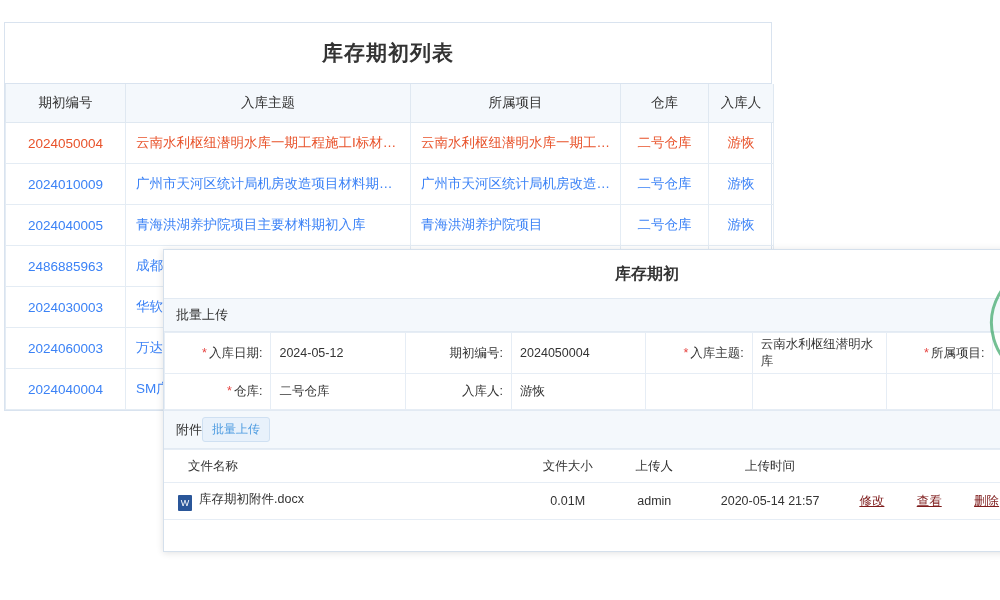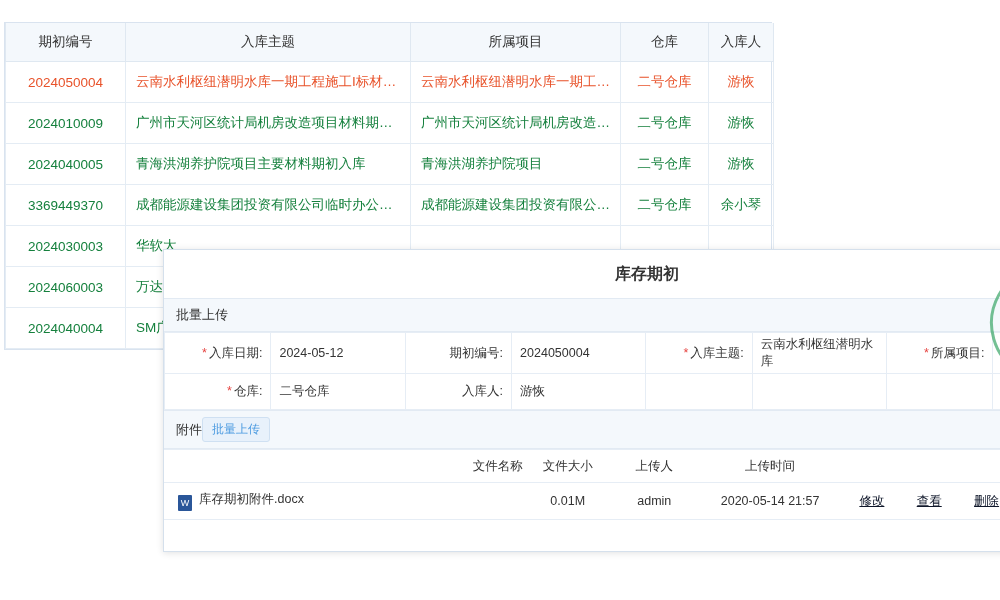--- a/index.html
+++ b/index.html
@@ -48,21 +48,21 @@
     border: 1px solid #dfe8f1;
     border-top: none;
     text-align: center;
     padding: 0 4px;
   }
 
   table.list-table td {
     border: 1px solid #e4ecf4;
     height: 40px;
     font-size: 13.5px;
-    color: #15803d;
+    color: #3b82f6;
     padding: 0 10px;
     white-space: nowrap;
     overflow: hidden;
     text-overflow: ellipsis;
   }
 
   td.code-cell { text-align: center; }
   td.center-cell { text-align: center; }
   .row-selected td { color: #e8522a !important; }
 
@@ -151,21 +151,21 @@
     font-size: 12.5px;
     font-weight: normal;
     color: #333;
     height: 30px;
     border: 1px solid #e6edf5;
     border-left: none;
     border-right: none;
     text-align: center;
     background: #ffffff;
   }
-  table.attach-table th.name-col { text-align: right; padding-left: 24px; margin-top: 28px; }
+  table.attach-table th.name-col { text-align: left; padding-left: 24px; margin-top: 28px; }
   table.attach-table td {
     font-size: 12.5px;
     color: #333;
     height: 34px;
     border-bottom: 1px solid #e6edf5;
     text-align: center;
   }
   table.attach-table td.file-name {
     text-align: left;
     padding-left: 14px;
@@ -178,21 +178,21 @@
     color: #fff;
     font-size: 9px;
     line-height: 16px;
     text-align: center;
     border-radius: 1px;
     margin-right: 7px;
     vertical-align: -3px;
     font-family: "Liberation Sans", sans-serif;
   }
   .act-link {
-    color: #0f172a;
+    color: #7f1d1d;
     text-decoration: underline;
     cursor: pointer;
     font-size: 12.5px;
   }
 
   
   #stamp {
     position: absolute;
     right: 22px;
     top: 14px;
@@ -232,20 +232,21 @@
     text-align: center;
     color: #3fa86b;
     font-size: 10px;
     letter-spacing: 3px;
   }
 </style>
 </head>
 <body>
 
 <div id="list-window">
+  <div id="list-title">库存期初列表</div>
 
   <table class="list-table">
     <colgroup>
       <col style="width:120px">
       <col style="width:285px">
       <col style="width:210px">
       <col style="width:88px">
       <col style="width:65px">
     </colgroup>
     <thead>
@@ -273,21 +274,21 @@
         <td class="center-cell">游恢</td>
       </tr>
       <tr>
         <td class="code-cell">2024040005</td>
         <td>青海洪湖养护院项目主要材料期初入库</td>
         <td>青海洪湖养护院项目</td>
         <td class="center-cell">二号仓库</td>
         <td class="center-cell">游恢</td>
       </tr>
       <tr>
-        <td class="code-cell">3369449370</td>
+        <td class="code-cell">2486885963</td>
         <td>成都能源建设集团投资有限公司临时办公场所…</td>
         <td>成都能源建设集团投资有限公…</td>
         <td class="center-cell">二号仓库</td>
         <td class="center-cell">余小琴</td>
       </tr>
       <tr>
         <td class="code-cell">2024030003</td>
         <td>华软大</td>
         <td></td>
         <td class="center-cell"></td>

